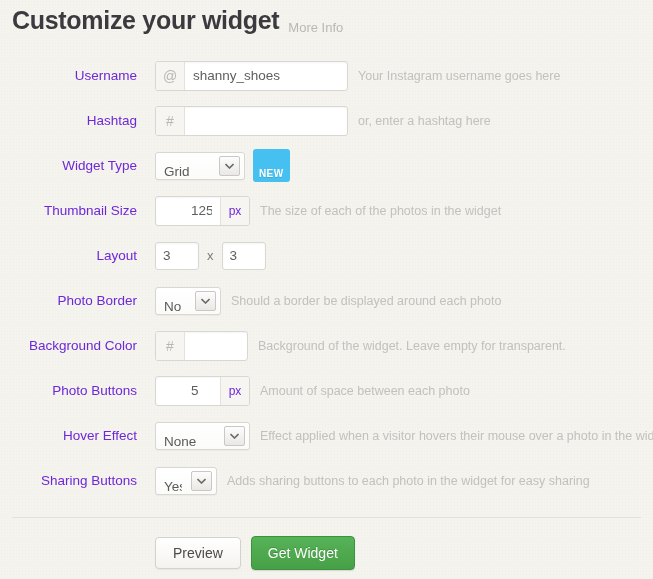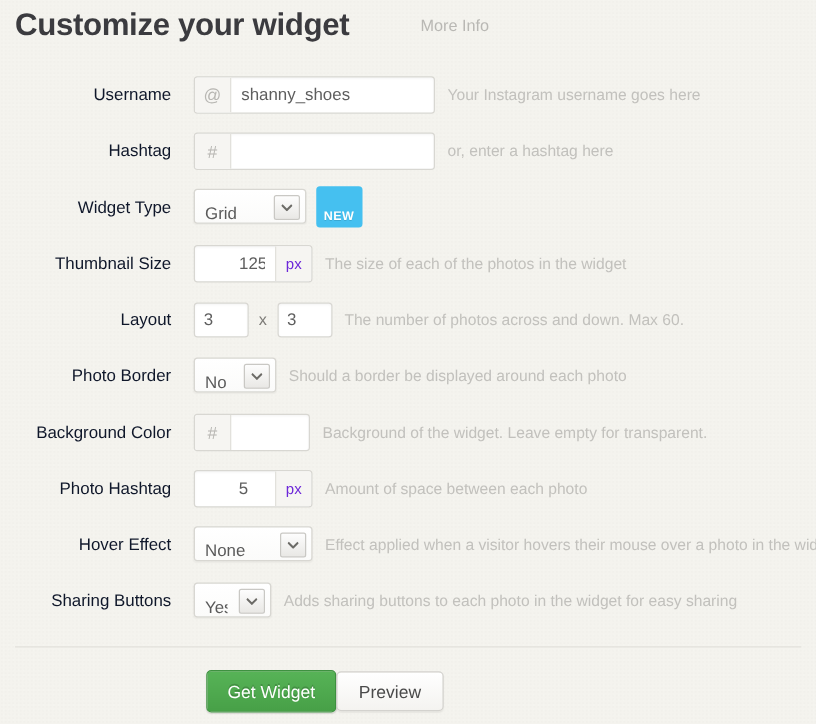--- a/index.html
+++ b/index.html
@@ -27,22 +27,21 @@
     background-size: 3px 3px, 4px 4px;
     background-position: 0 0, 1px 2px;
     z-index: 0;
   }
   .page { position: relative; z-index: 1; }
 
   
   .header {
     padding: 5px 0 0 12px;
     display: flex;
-    align-items: center;
-    gap: 48px;
+    align-items: flex-end;
   }
   .page-title {
     font-size: 25px;
     font-weight: bold;
     color: #3b3b3f;
     letter-spacing: -0.3px;
     line-height: 30px;
     margin: 0;
   }
   .more-info {
@@ -59,21 +58,21 @@
   }
   .row {
     display: flex;
     align-items: center;
     height: 45px;
   }
   .label {
     width: 137px;
     text-align: right;
     font-size: 13.5px;
-    color: #0f172a;
+    color: #6d28d9;
     padding-right: 0;
     flex: 0 0 137px;
     white-space: nowrap;
   }
   .control {
     margin-left: 18px;
     display: flex;
     align-items: center;
   }
 
@@ -301,21 +300,20 @@
         <span class="hint">The size of each of the photos in the widget</span>
       </div>
     </div>
 
     <div class="row">
       <div class="label">Layout</div>
       <div class="control">
         <input type="text" class="txt" style="width: 44px; height: 28px; line-height: 28px;" value="3">
         <span class="times">x</span>
         <input type="text" class="txt" style="width: 44px; height: 28px; line-height: 28px;" value="3">
-        <span class="hint">The number of photos across and down. Max 60.</span>
       </div>
     </div>
 
     <div class="row">
       <div class="label">Photo Border</div>
       <div class="control">
         <span class="selwrap">
           <select class="sel w62">
             <option selected="">No</option>
           </select>
@@ -334,21 +332,21 @@
       <div class="control">
         <div class="group colorbox">
           <span class="addon">#</span>
           <input type="text" value="" style="">
         </div>
         <span class="hint">Background of the widget. Leave empty for transparent.</span>
       </div>
     </div>
 
     <div class="row">
-      <div class="label">Photo Hashtag</div>
+      <div class="label">Photo Buttons</div>
       <div class="control">
         <div class="group w120">
           <input type="text" value="5" style="">
           <span class="addon right">px</span>
         </div>
         <span class="hint">Amount of space between each photo</span>
       </div>
     </div>
 
     <div class="row">
@@ -382,17 +380,17 @@
           </span>
         </span>
         <span class="hint">Adds sharing buttons to each photo in the widget for easy sharing</span>
       </div>
     </div>
 
   </div>
 
   <div class="divider"></div>
   <div class="actions">
+    <button class="btn btn-secondary">Preview</button>
     <button class="btn btn-primary">Get Widget</button>
-    <button class="btn btn-secondary">Preview</button>
   </div>
 
 </div>
 
 </body></html>

